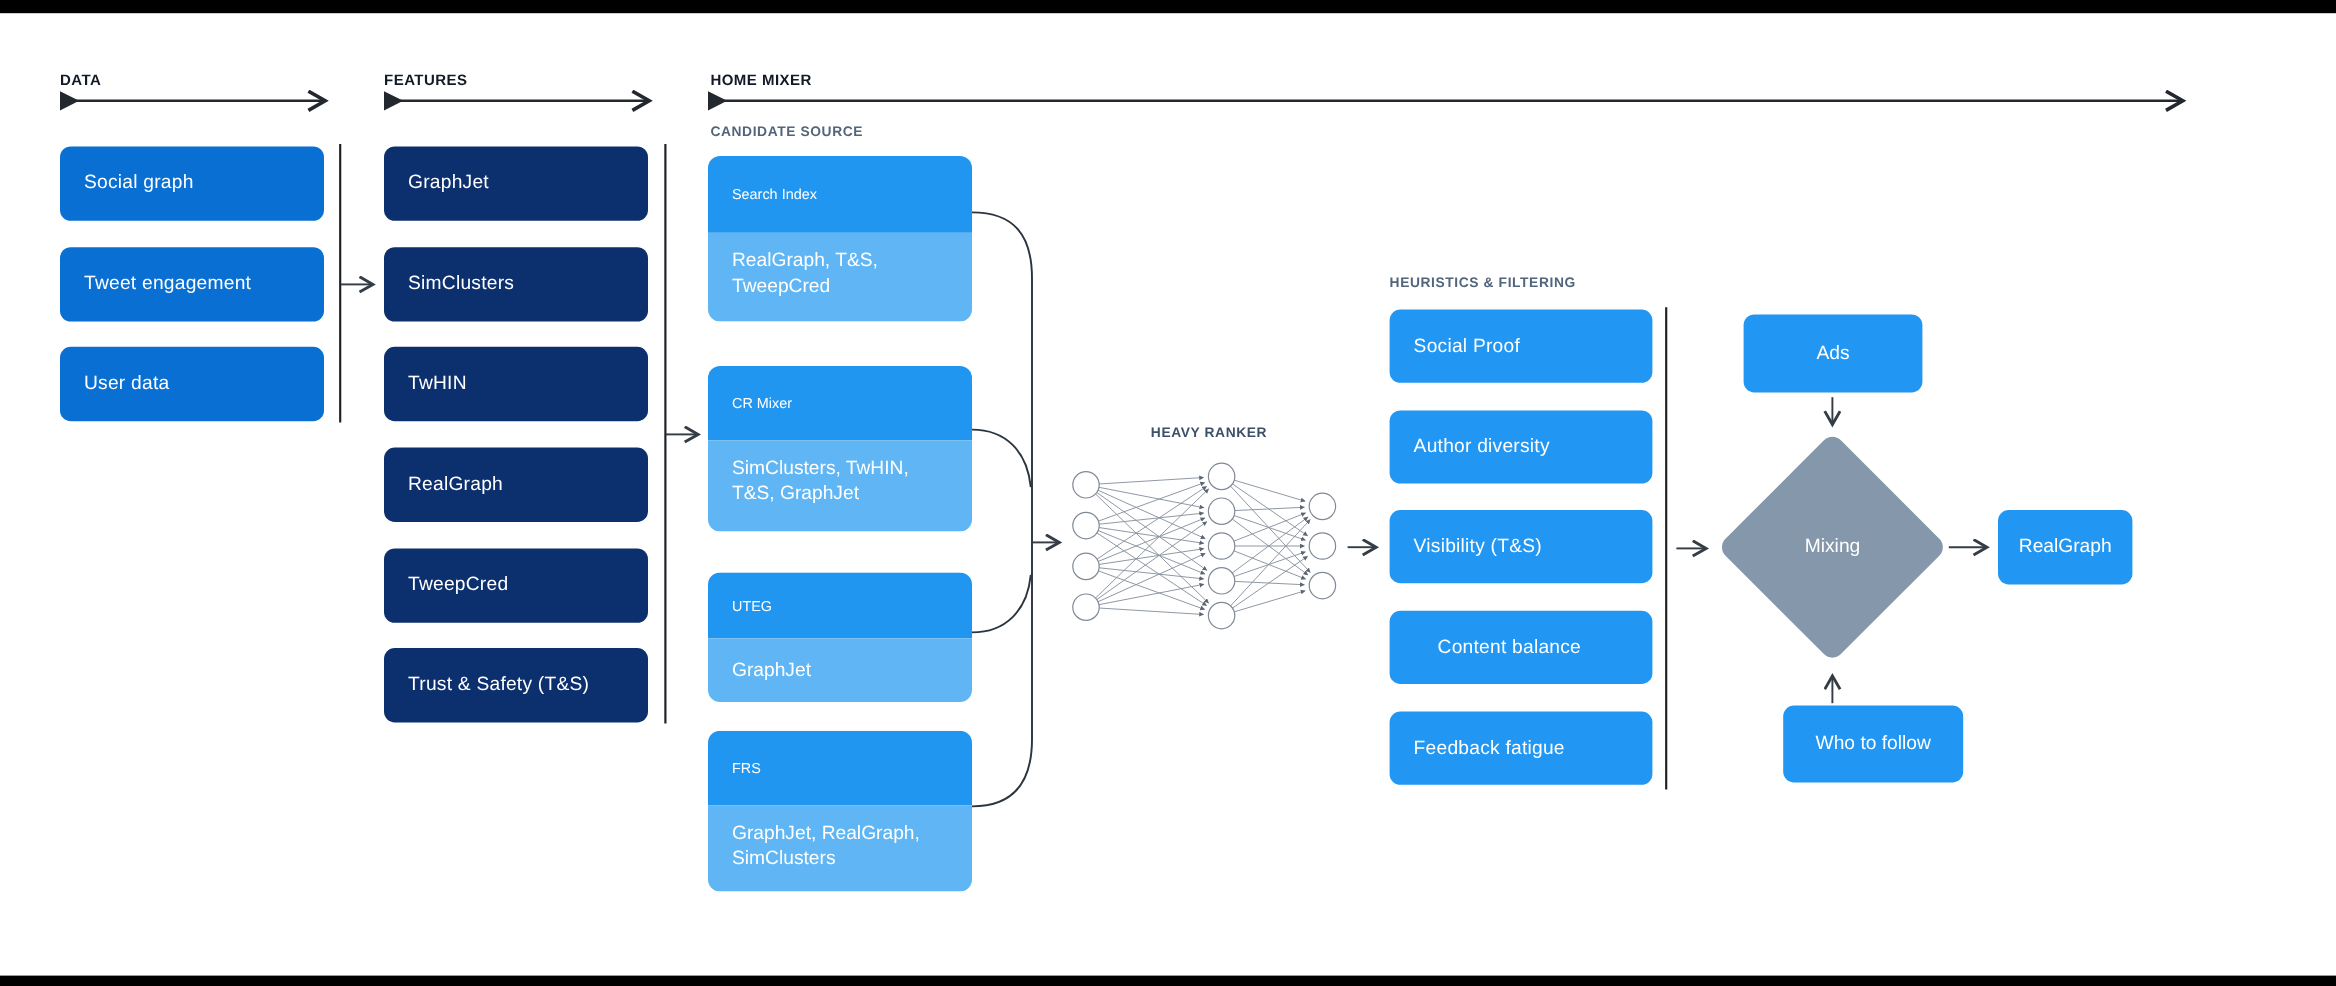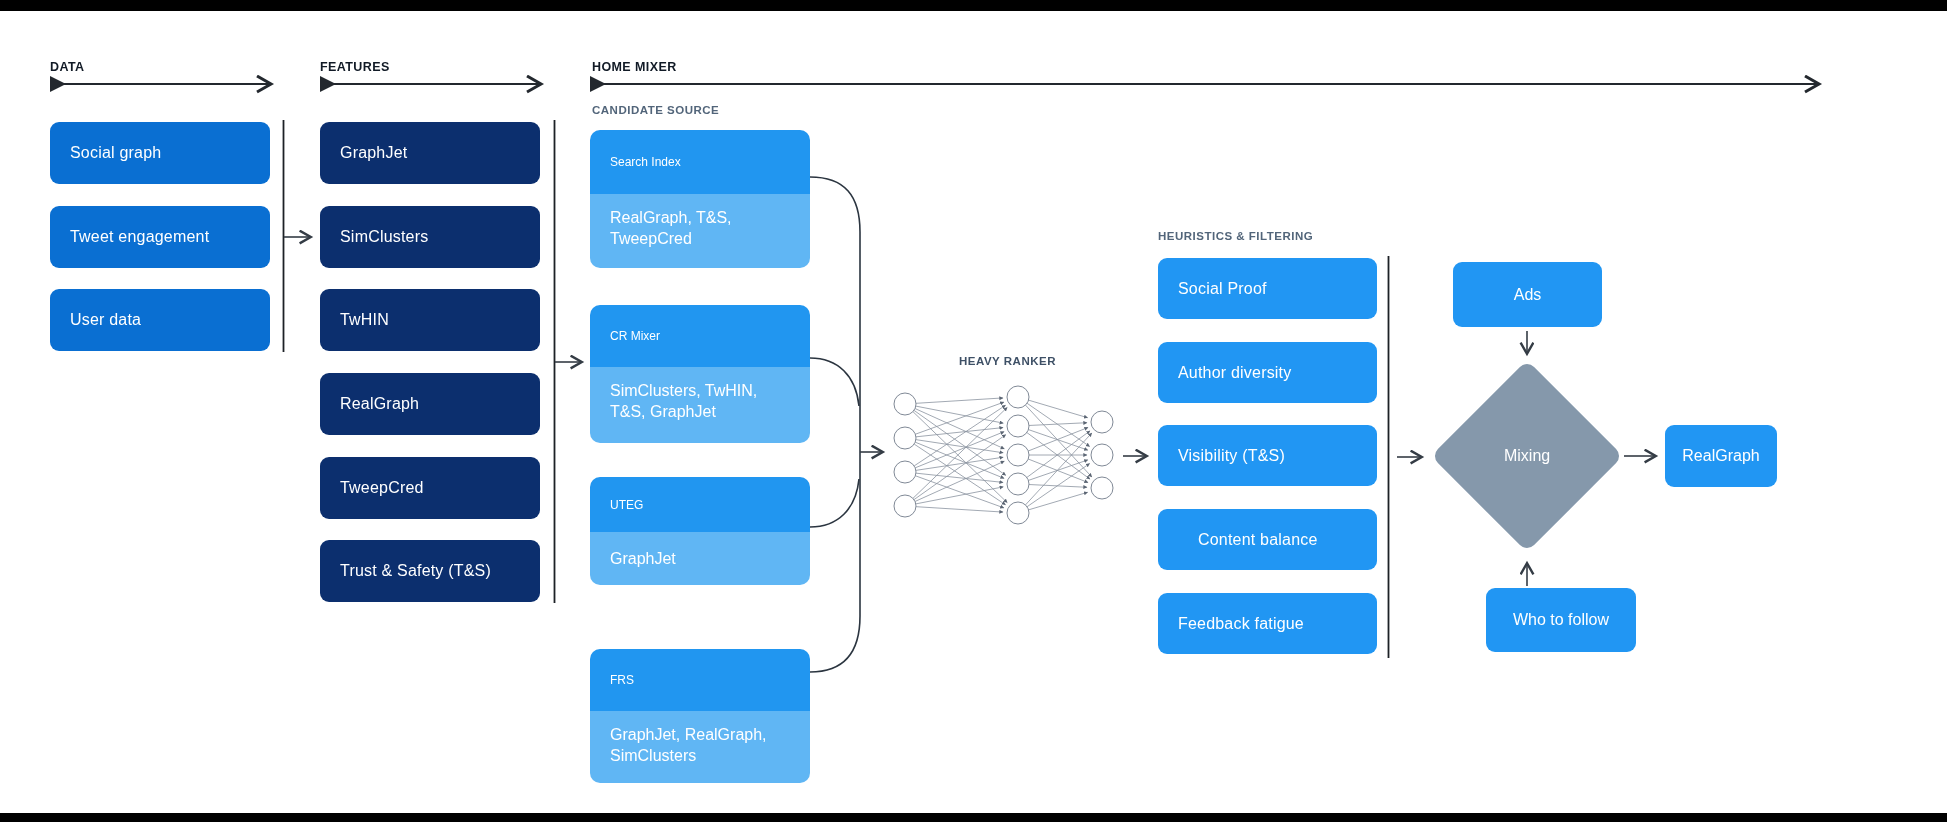--- a/index.html
+++ b/index.html
@@ -190,21 +190,21 @@
         <span>CR Mixer</span>
       </div>
     <div class="cand-sub" style="height:76px;">SimClusters, TwHIN, T&amp;S, GraphJet</div>
   </div>
   <div class="cand-group" style="top:477px;">
     <div class="cand-head" style="height:55px;">
         <span>UTEG</span>
       </div>
     <div class="cand-sub centered" style="height:53px;">GraphJet</div>
   </div>
-  <div class="cand-group" style="top:649px;">
+  <div class="cand-group" style="top:609px;">
     <div class="cand-head" style="height:62px;">
         <span>FRS</span>
       </div>
     <div class="cand-sub" style="height:72px;">GraphJet, RealGraph, SimClusters</div>
   </div>
 
   <div class="box heur-box" style="top:258px;">
       <span>Social Proof</span>
     </div>
   <div class="box heur-box" style="top:342px;">

